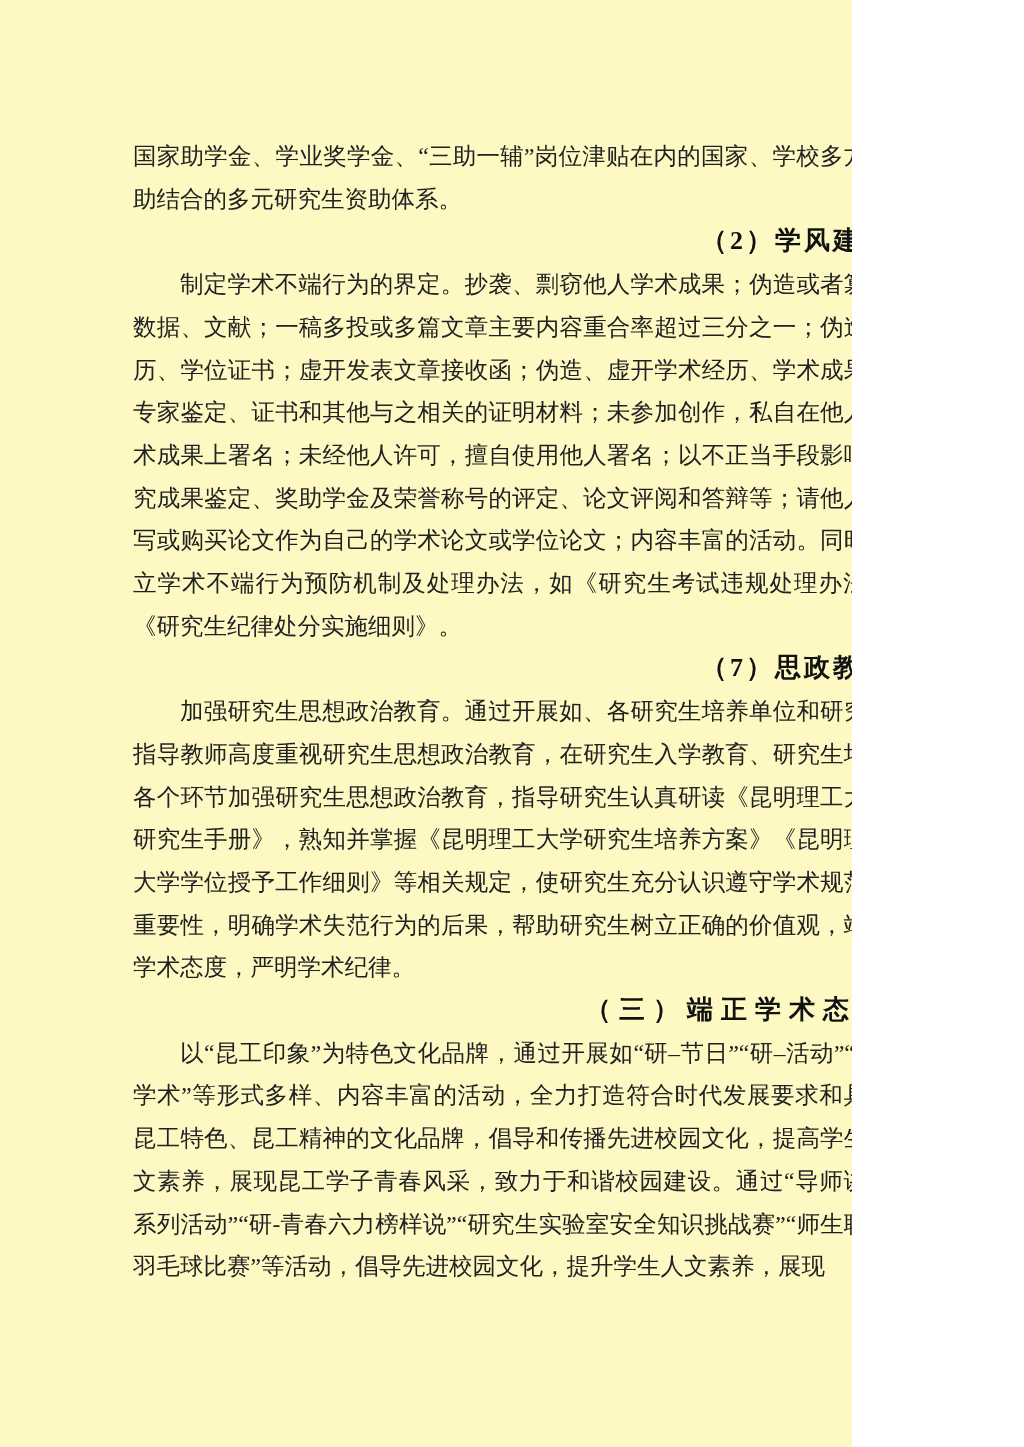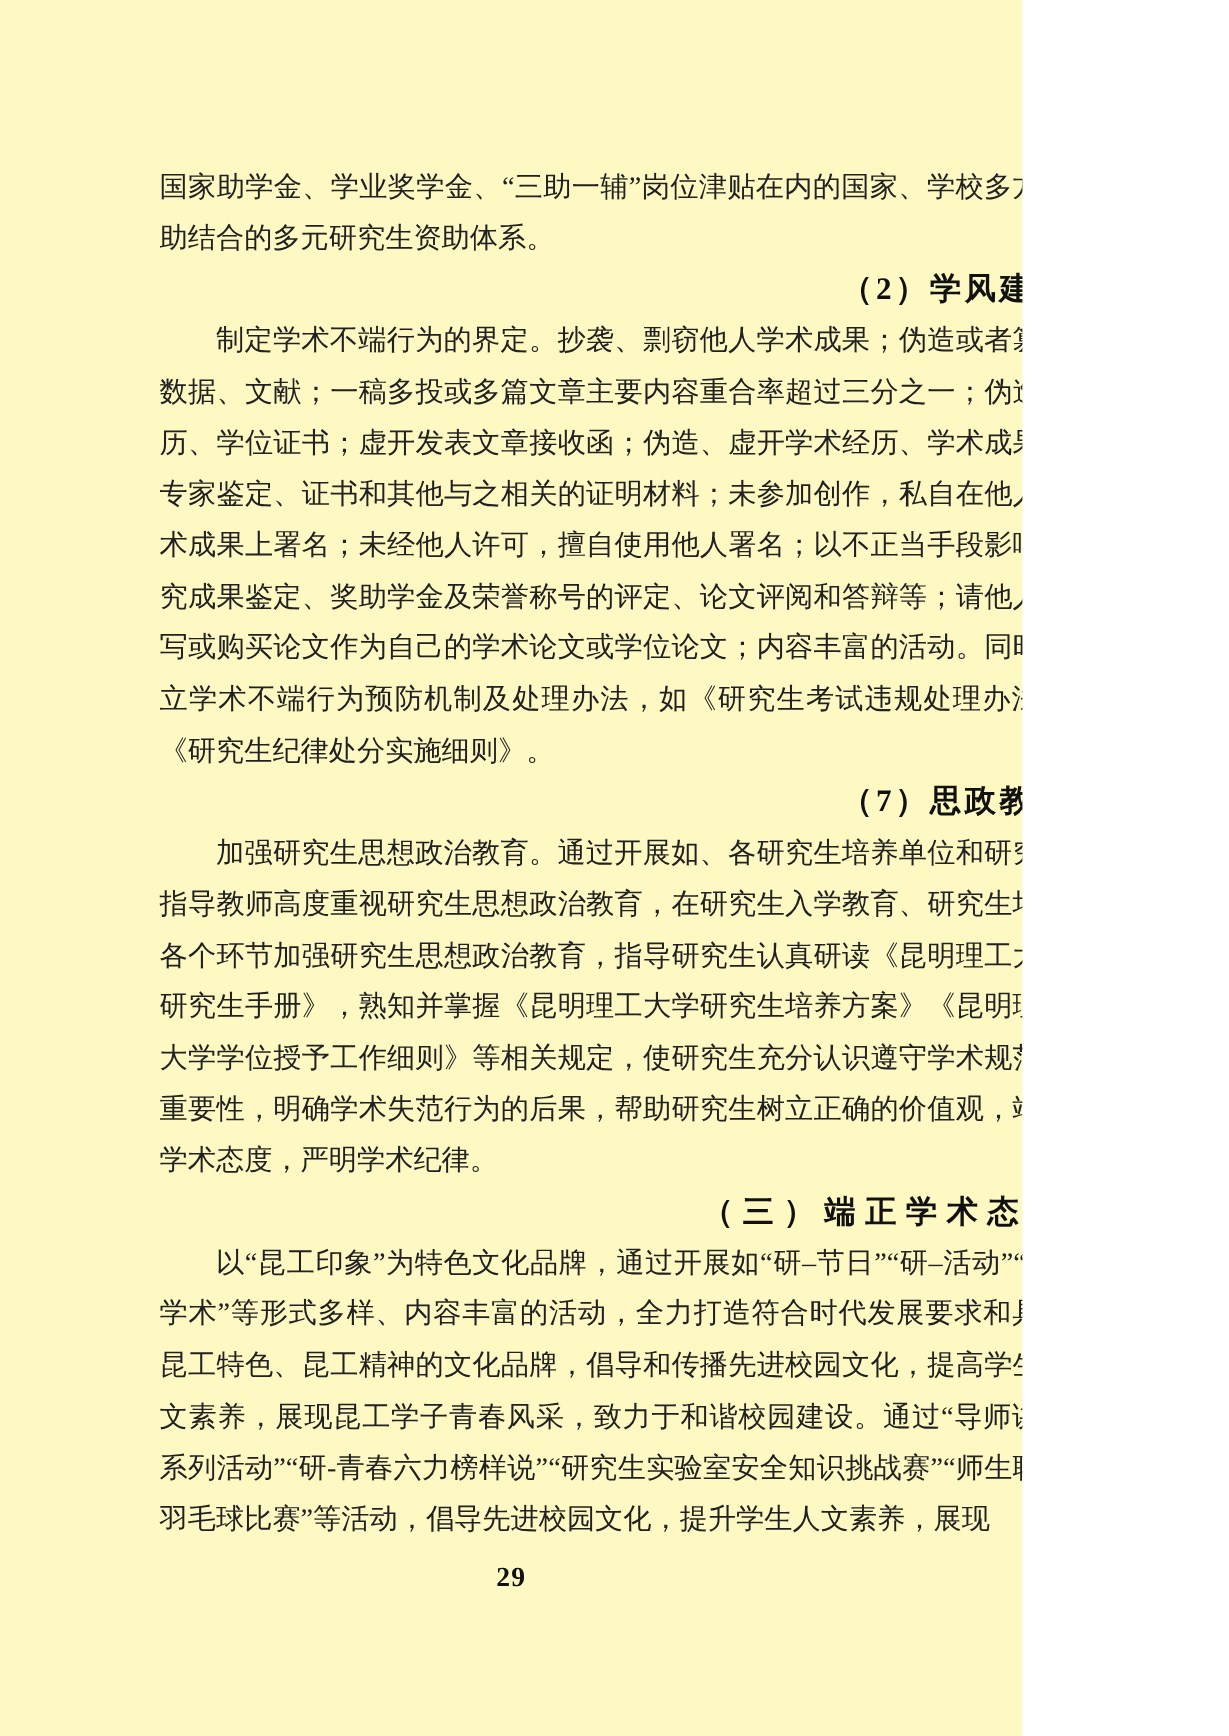--- a/index.html
+++ b/index.html
@@ -64,14 +64,13 @@
 <div class="page">
   <div class="text-block">
     <p class="para no-indent">国家助学金、学业奖学金、“三助一辅”岗位津贴在内的国家、学校多方资助结合的多元研究生资助体系。</p>
     <div class="heading">（2）学风建设</div>
     <p class="para">制定学术不端行为的界定。抄袭、剽窃他人学术成果；伪造或者篡改数据、文献；一稿多投或多篇文章主要内容重合率超过三分之一；伪造学历、学位证书；虚开发表文章接收函；伪造、虚开学术经历、学术成果、专家鉴定、证书和其他与之相关的证明材料；未参加创作，私自在他人学术成果上署名；未经他人许可，擅自使用他人署名；以不正当手段影响研究成果鉴定、奖助学金及荣誉称号的评定、论文评阅和答辩等；请他人代写或购买论文作为自己的学术论文或学位论文；内容丰富的活动。同时建立学术不端行为预防机制及处理办法，如《研究生考试违规处理办法》《研究生纪律处分实施细则》。</p>
     <div class="heading">（7）思政教育</div>
     <p class="para">加强研究生思想政治教育。通过开展如、各研究生培养单位和研究生指导教师高度重视研究生思想政治教育，在研究生入学教育、研究生培养各个环节加强研究生思想政治教育，指导研究生认真研读《昆明理工大学研究生手册》，熟知并掌握《昆明理工大学研究生培养方案》《昆明理工大学学位授予工作细则》等相关规定，使研究生充分认识遵守学术规范的重要性，明确学术失范行为的后果，帮助研究生树立正确的价值观，端正学术态度，严明学术纪律。</p>
     <div class="heading heading-campus">（三）端正学术态度</div>
     <p class="para">以“昆工印象”为特色文化品牌，通过开展如“研–节日”“研–活动”“研–学术”等形式多样、内容丰富的活动，全力打造符合时代发展要求和具有昆工特色、昆工精神的文化品牌，倡导和传播先进校园文化，提高学生人文素养，展现昆工学子青春风采，致力于和谐校园建设。通过“导师讲谈系列活动”“研-青春六力榜样说”“研究生实验室安全知识挑战赛”“师生联谊羽毛球比赛”等活动，倡导先进校园文化，提升学生人文素养，展现</p>
   </div>
-  <div class="page-number">29</div>
 </div>
 
 </body></html>

